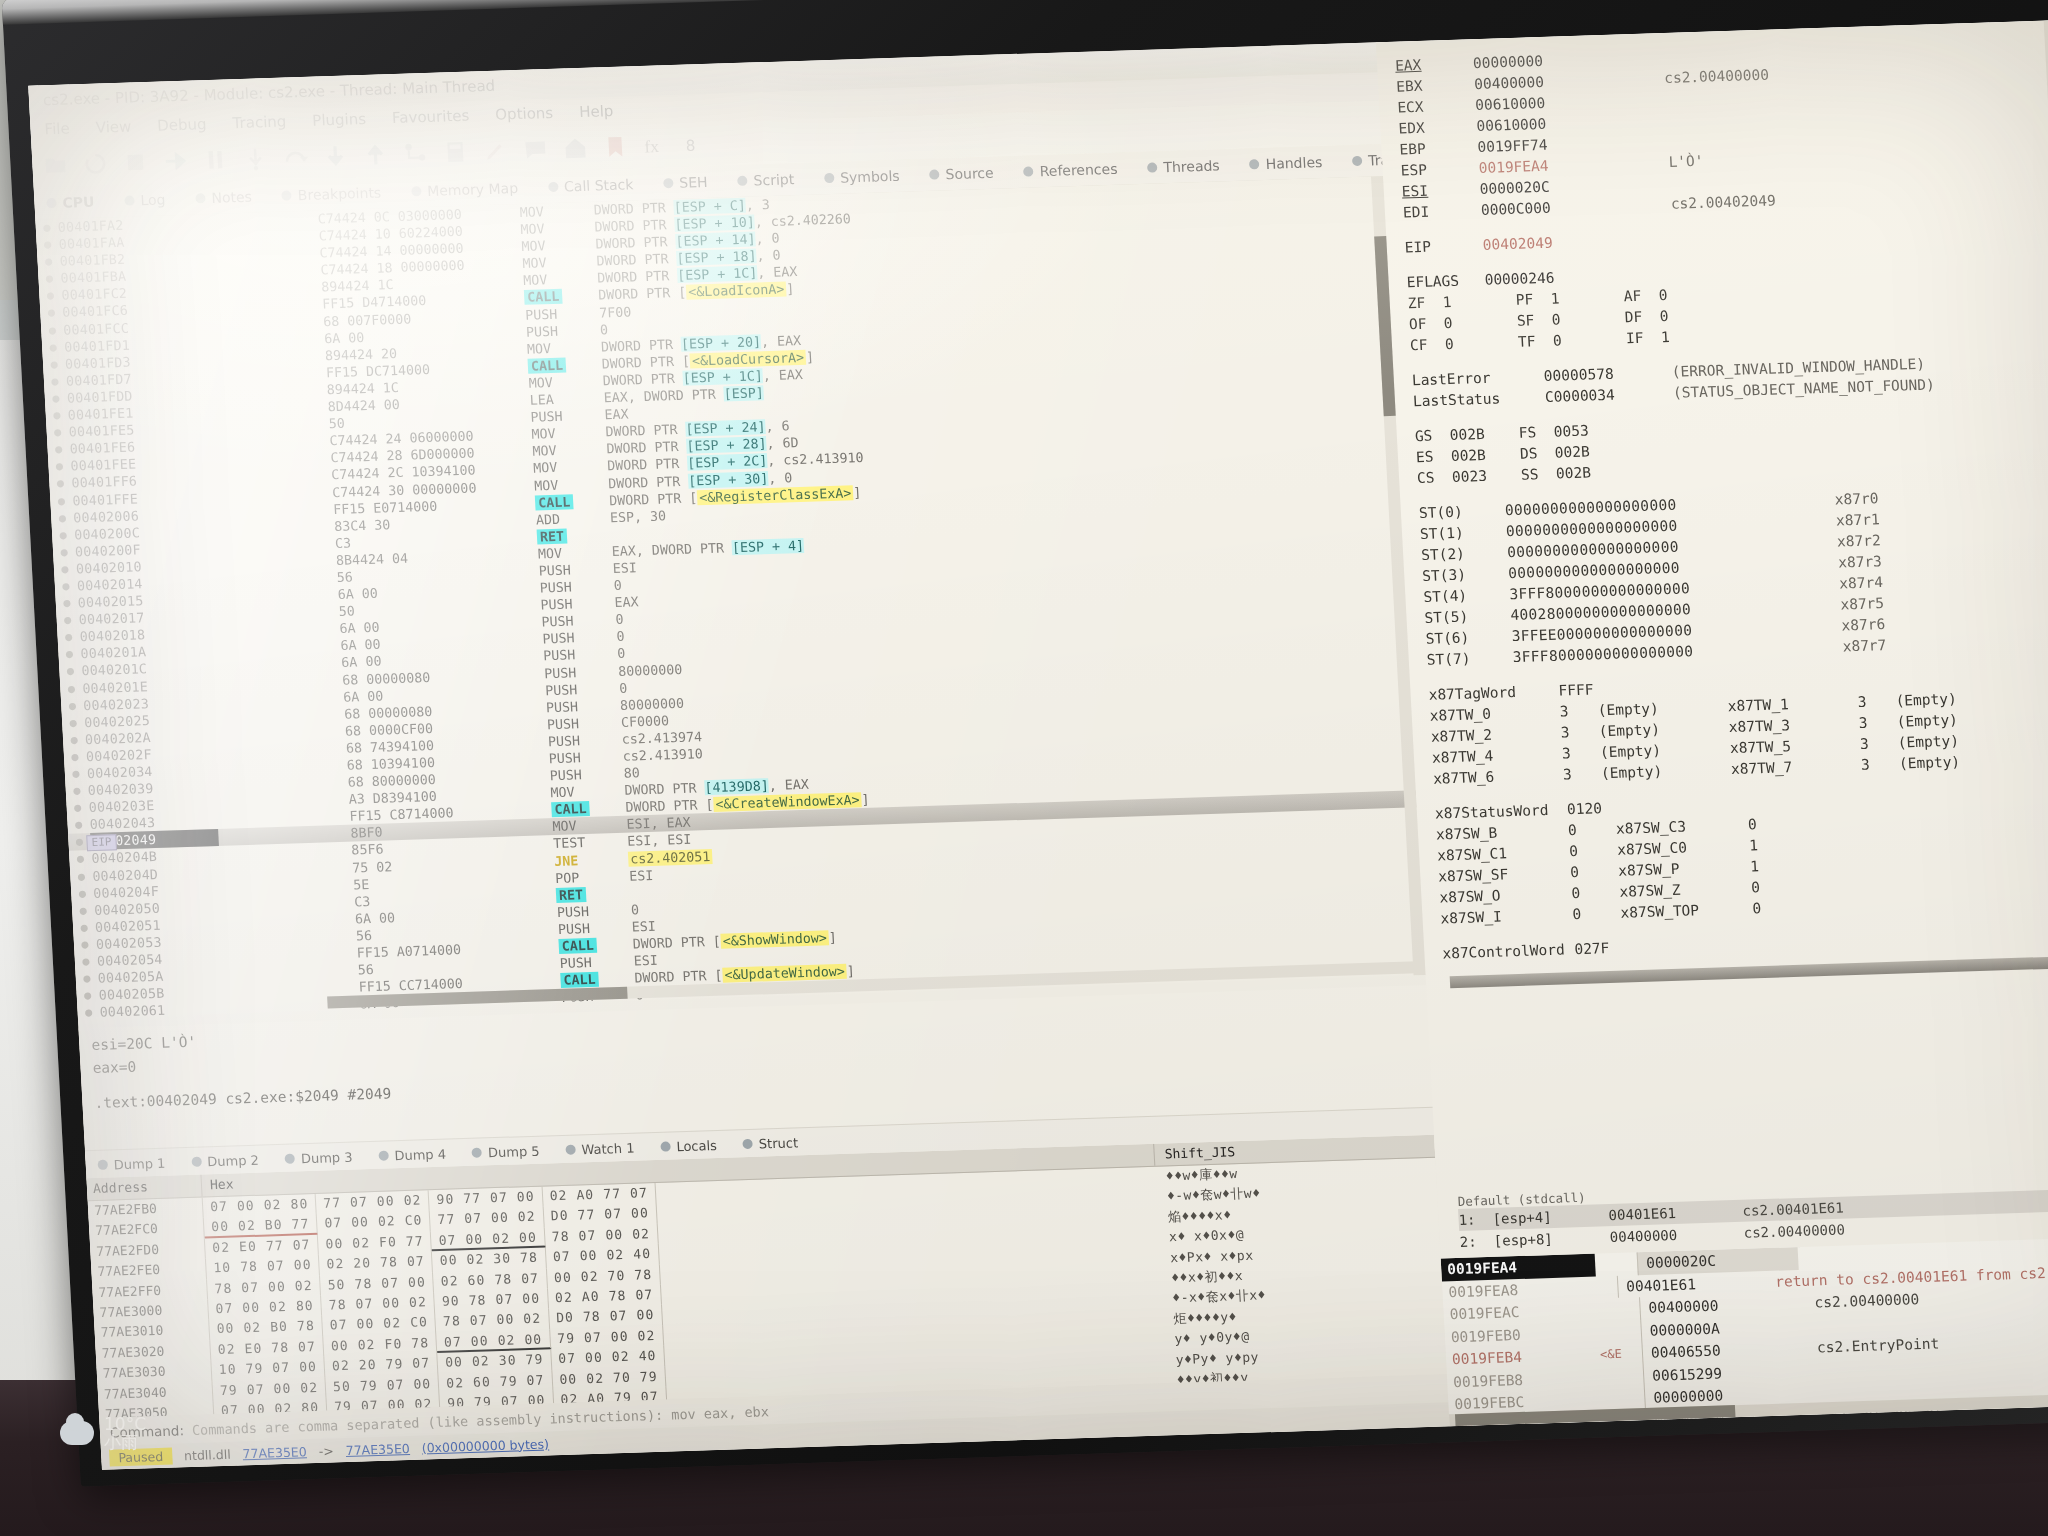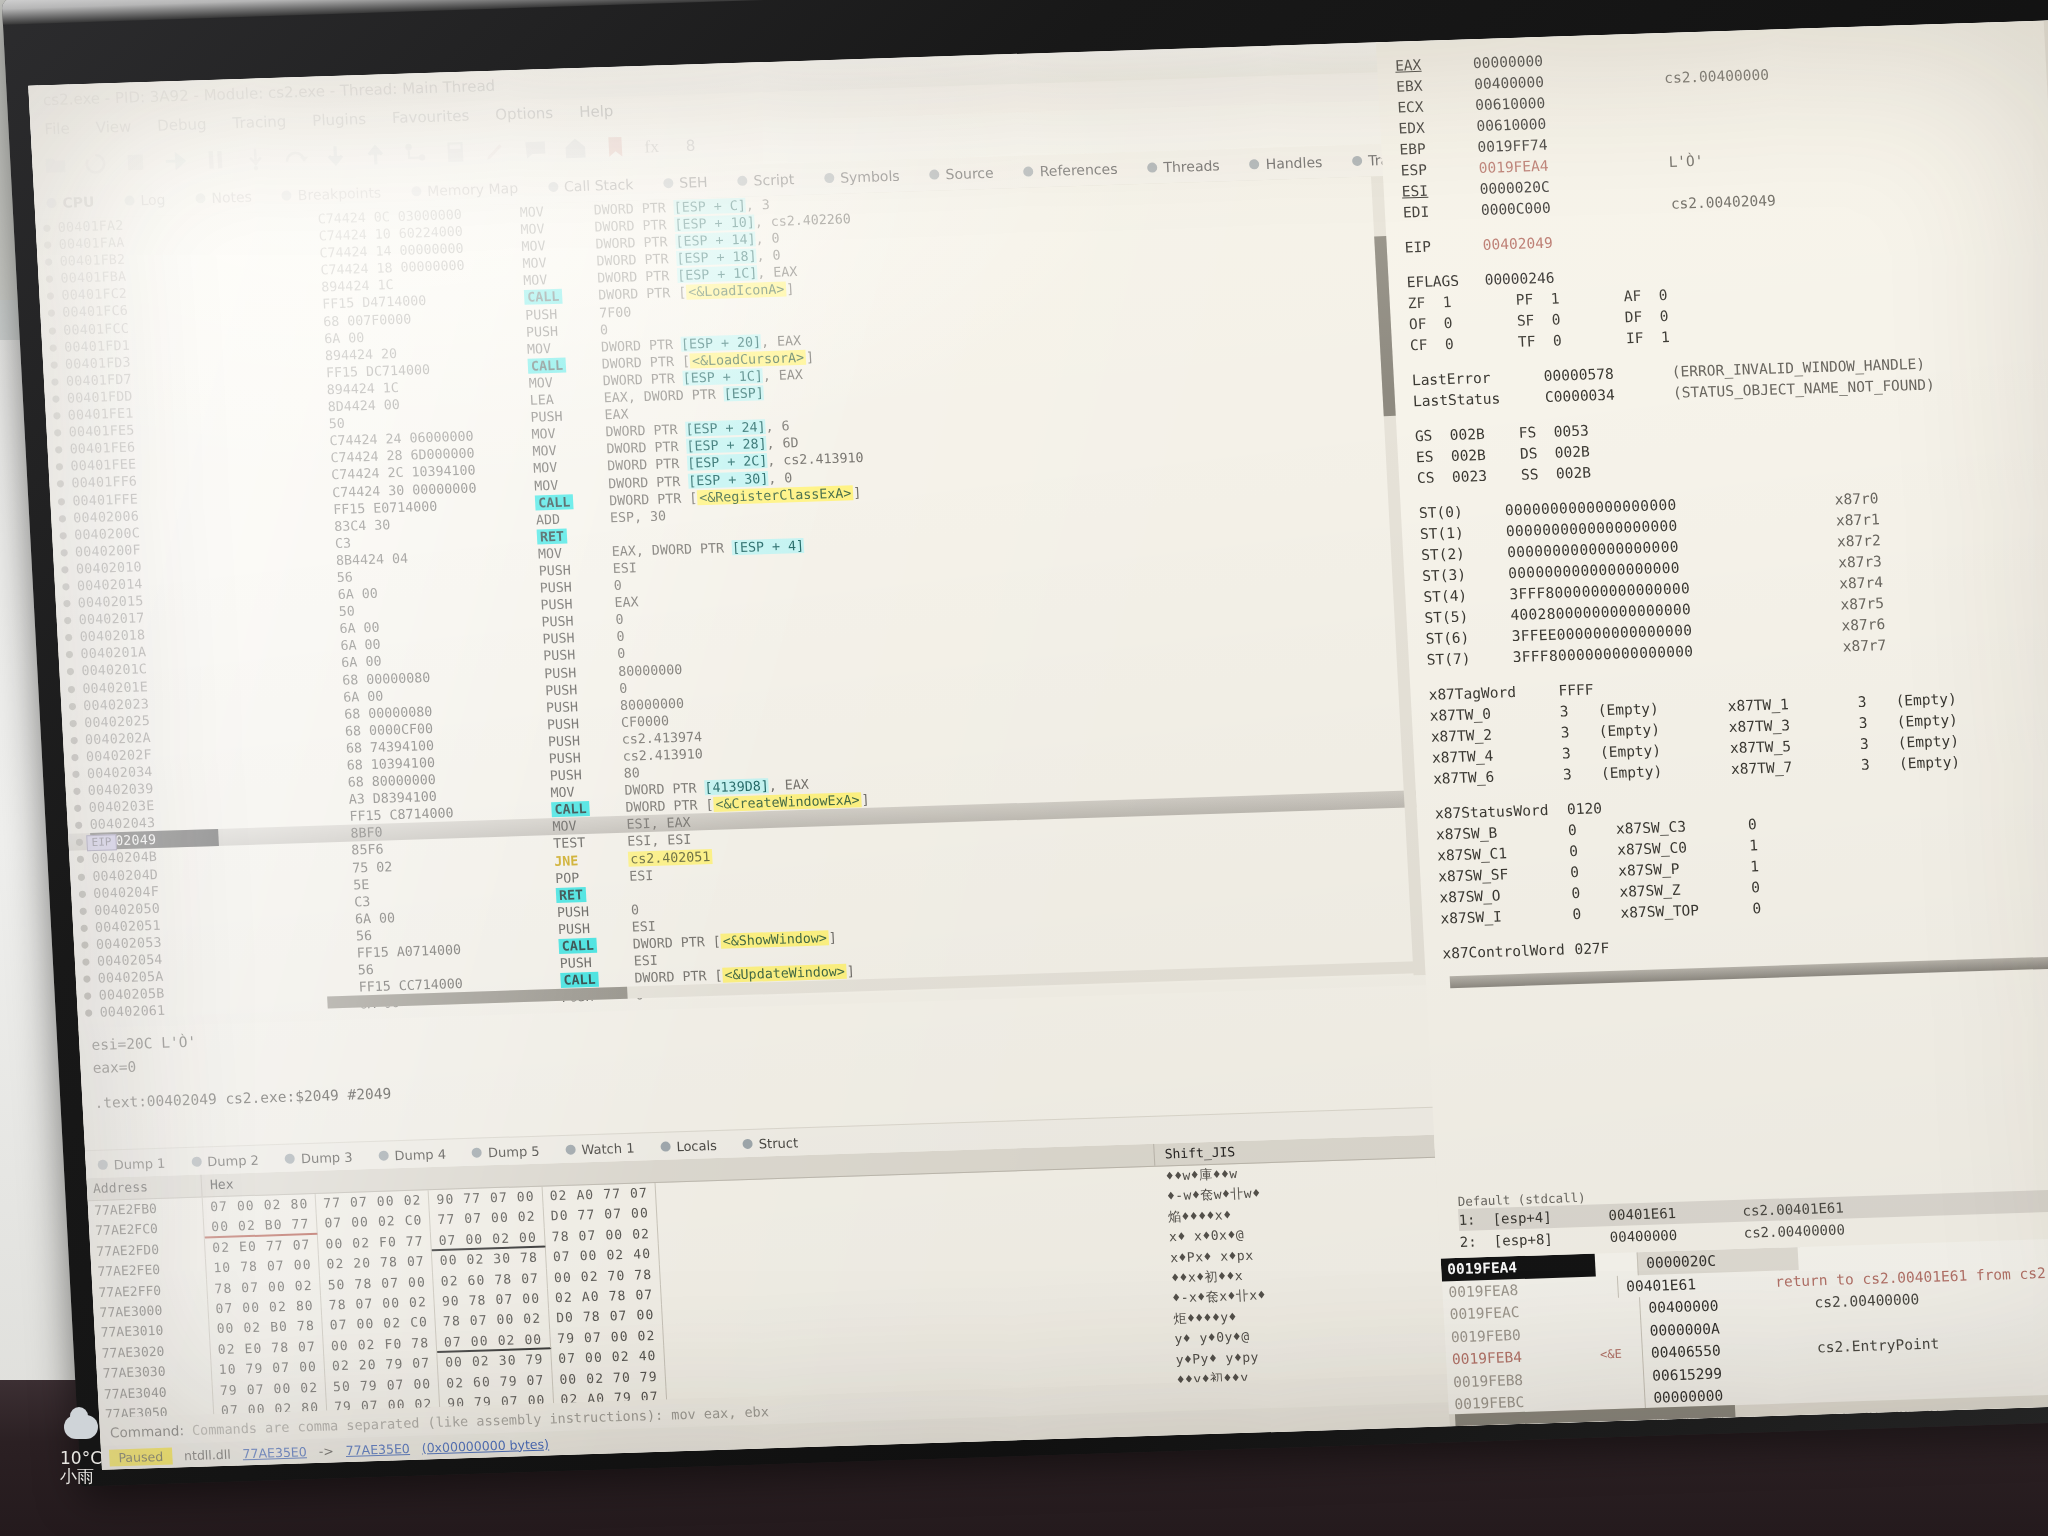--- a/index.html
+++ b/index.html
@@ -178,21 +178,21 @@
   .srow.sel .sval{background:#e3dfd6;}
 
   
   .vscroll{position:absolute;width:12px;background:#e6e2d8;}
   .vthumb{position:absolute;width:12px;background:#8e8a80;}
   .hscroll{position:absolute;height:12px;background:#e6e2d8;}
   .hthumb{position:absolute;height:12px;background:#8e8a80;}
 
   
   #weather{position:absolute;left:60px;top:1415px;color:#e8e6e2;font-size:17px;
-     display:flex;align-items:center;gap:10px;z-index:80;flex-direction:column;}
+     display:flex;align-items:center;gap:10px;z-index:80;}
   #weather .cloud{width:34px;height:24px;background:#cfd4d8;border-radius:14px;position:relative;}
   #weather .cloud:before{content:"";position:absolute;left:6px;top:-8px;width:18px;height:18px;background:#cfd4d8;border-radius:50%;}
 </style>
 </head>
 <body>
 
 <div id="room">
   <div id="wall-right"></div>
   <div id="window-frame"></div>
   <div id="window-mullion"></div>

